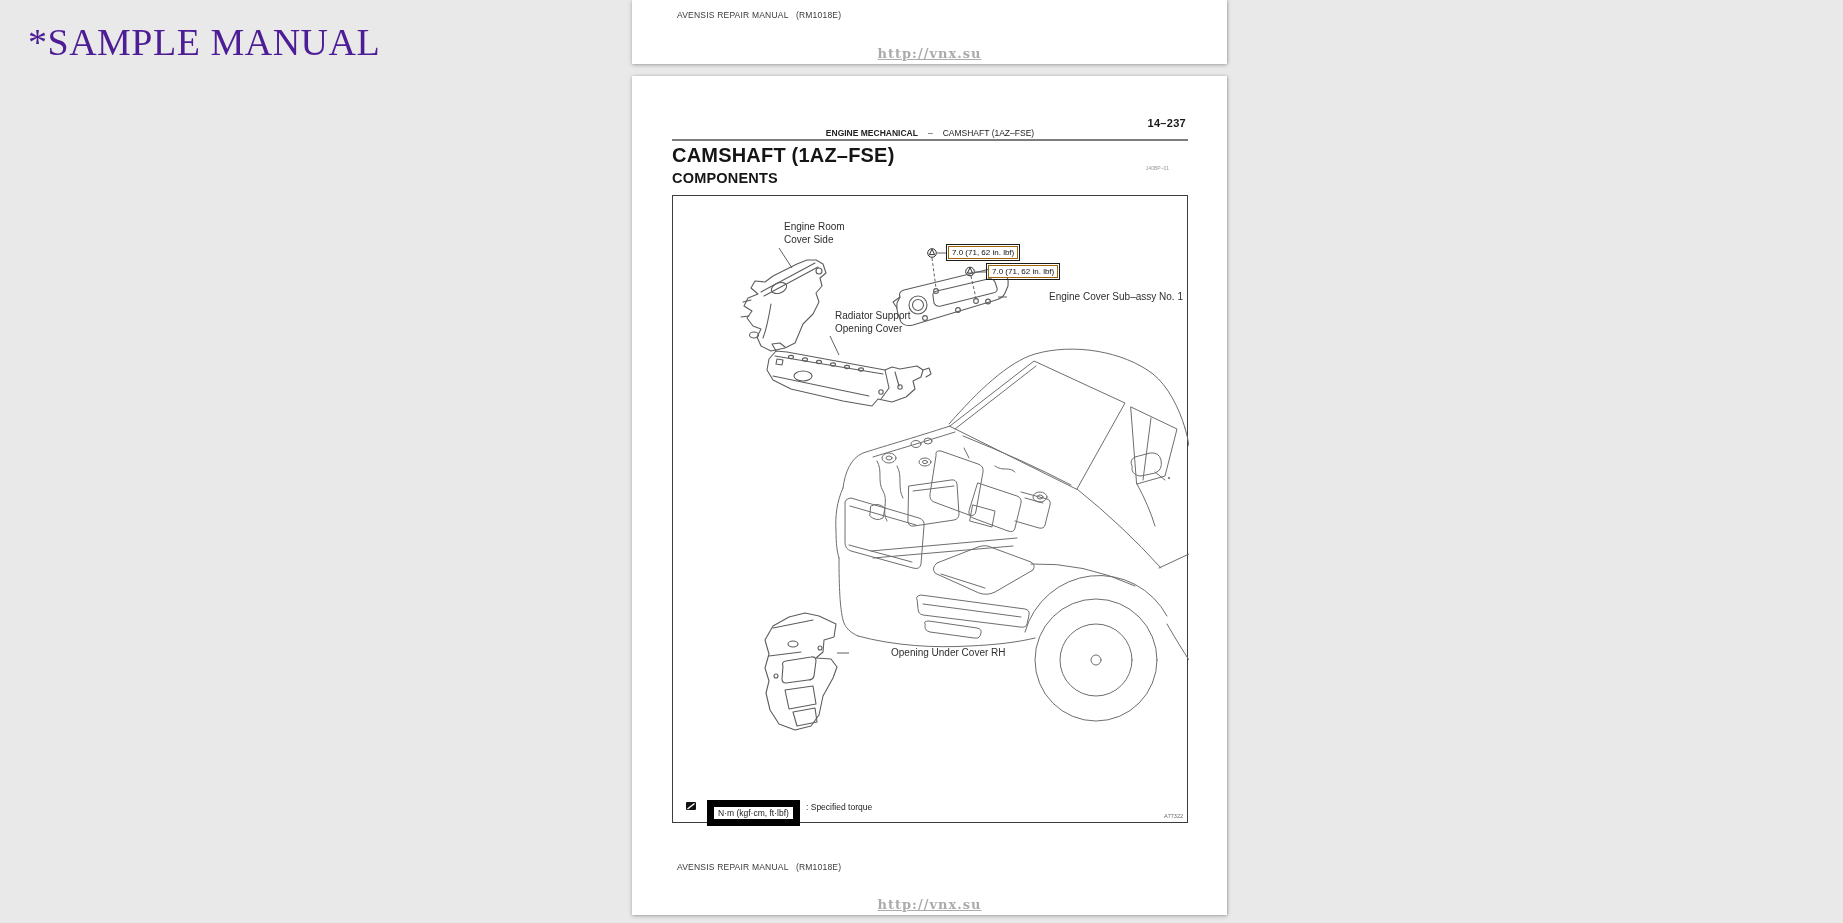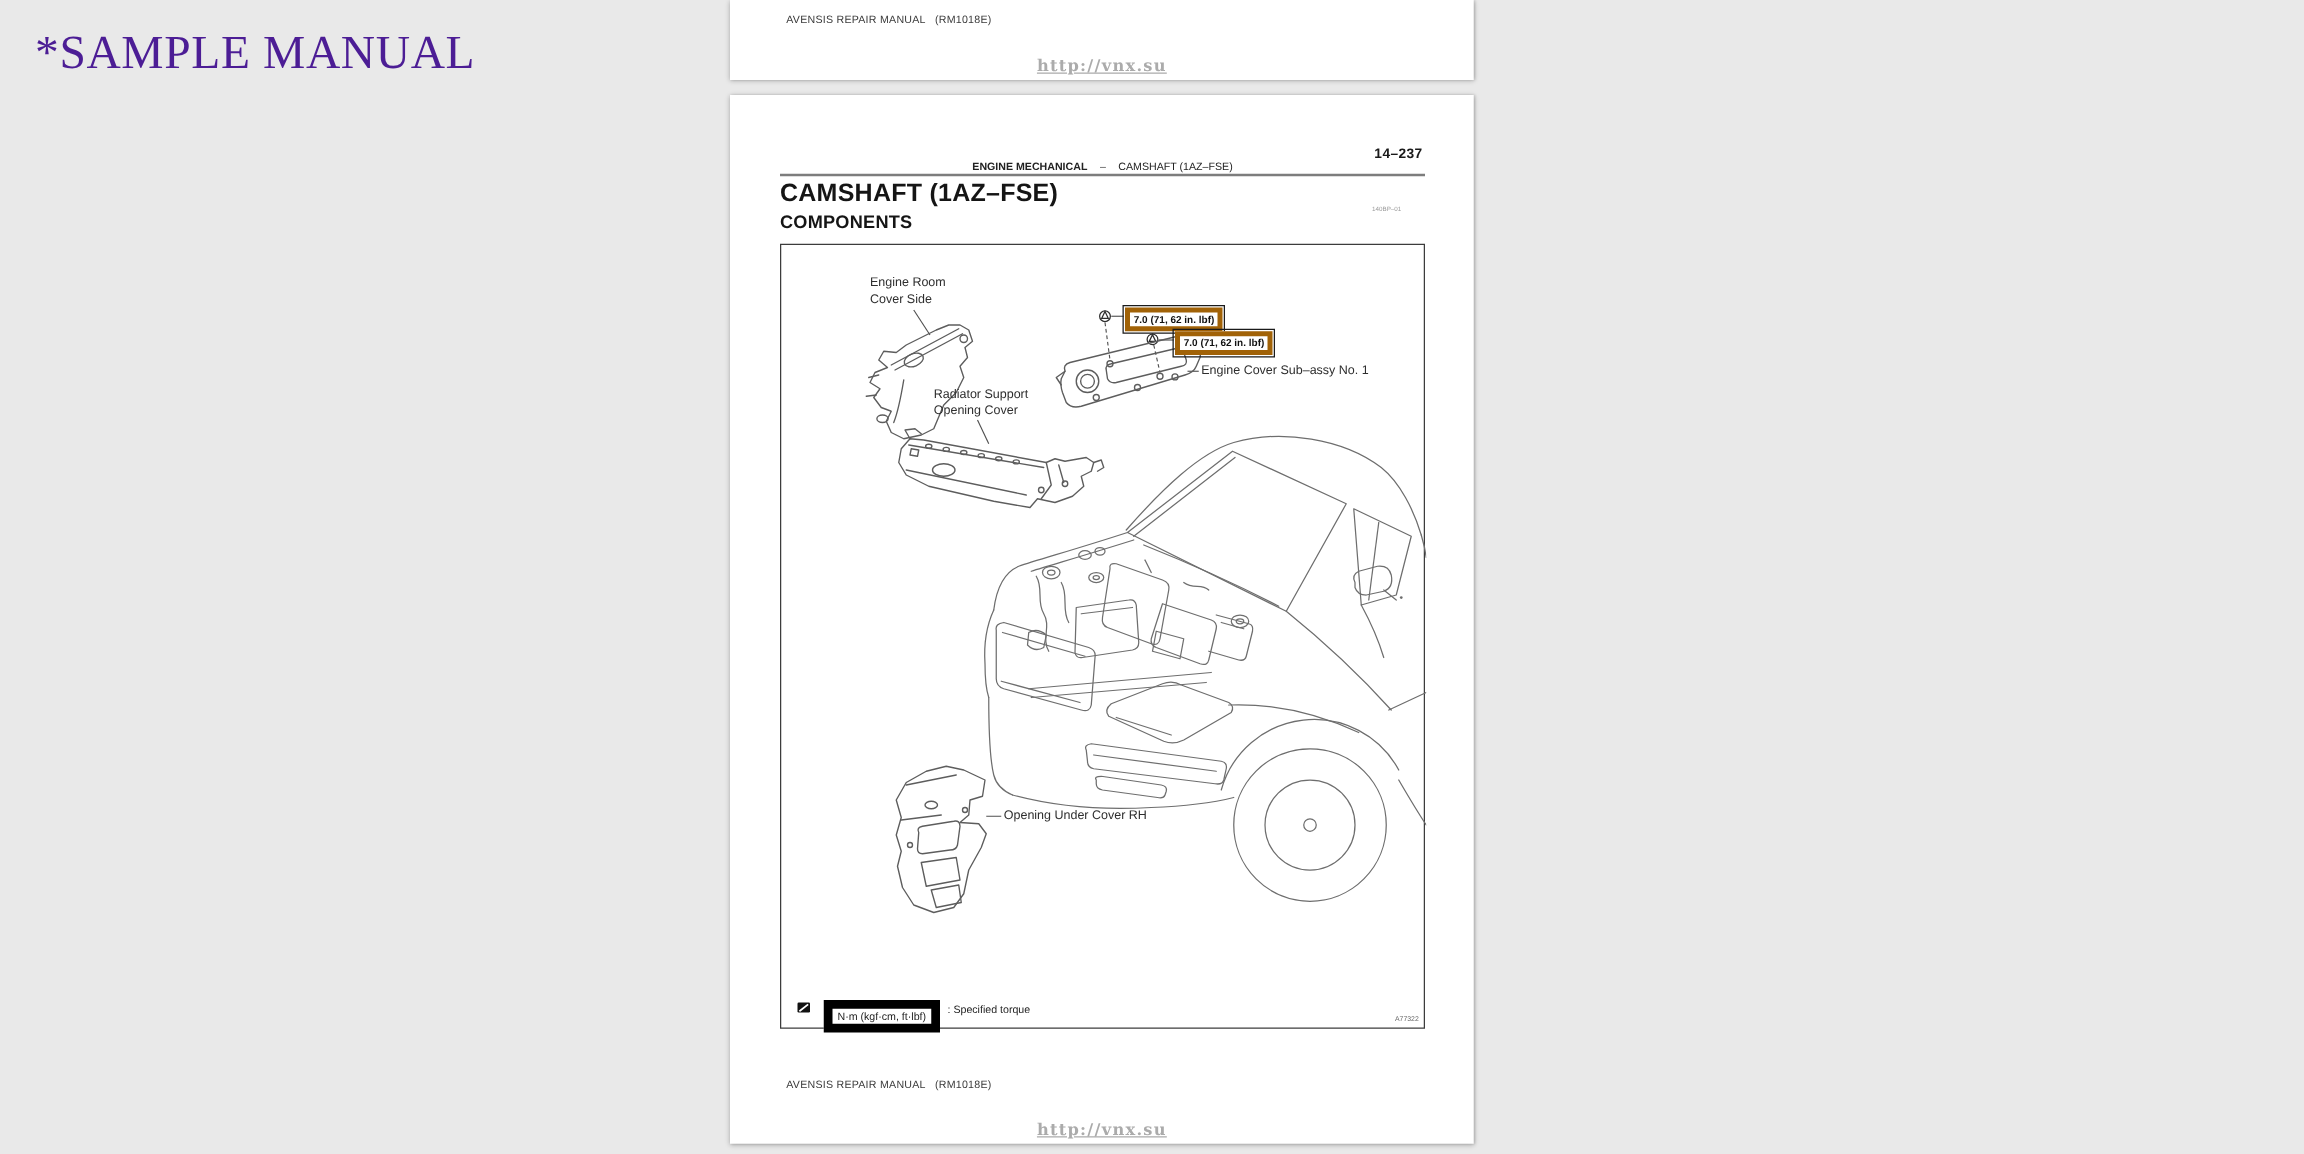--- a/index.html
+++ b/index.html
@@ -8,21 +8,21 @@
     background:#e9e9e9;
     font-family:"Liberation Sans", sans-serif;
     position:relative;
     overflow:hidden;
   }
   .sample-label {
     position:absolute; left:28px; top:20px;
     font-size:38px; color:#4c1d95; letter-spacing:.5px;font-family:Liberation Serif, serif;
   }
   .sheet {
-    position:absolute; left:584px; width:595px; background:#fff;
+    position:absolute; left:632px; width:595px; background:#fff;
     box-shadow:0 1px 4px rgba(0,0,0,.28), 1px 0 2px rgba(0,0,0,.12);
   }
   .sheet-top { top:0; height:64px; }
   .sheet-main { top:76px; height:839px; }
   .doc-header {
     position:absolute; left:45px; top:10px;
     font-size:8.5px; color:#3a3a3a; letter-spacing:.2px; white-space:pre;
   }
   .watermark {
     position:absolute; left:0; right:0; text-align:center;
@@ -60,24 +60,25 @@
     font-size:5px; color:#9a9a9a; filter:blur(.3px);
   }
   .figure-frame {
     position:absolute; left:40px; top:119px; width:516px; height:628px;
     border:1px solid #3c3c3c; background:#fff;
   }
   .figure-frame svg { position:absolute; left:0; top:0; }
   .flabel {
     position:absolute; font-size:10px; line-height:13px; color:#2e2e2e;
     white-space:nowrap;
+    margin-left:40px;
   }
   .tq {
-    position:absolute; border:4px solid #a16207; outline:1px solid #1a1a1a;
-    outline-offset:1px; background:#fff; font-size:8px; font-weight:bold;
+    position:absolute; border:1px solid #a16207; outline:1px solid #1a1a1a;
+    outline-offset:1px; background:#fff; font-size:8px; font-weight:normal;
     color:#111; padding:1px 3px; white-space:nowrap;
   }
   .legend-box {
     position:absolute; left:34px; top:604px; border:7px solid #000000;
     font-size:8.5px; color:#222; padding:1px 4px; white-space:pre; background:#fff;
   }
   .legend-desc {
     position:absolute; left:133px; top:606px; font-size:8.5px; color:#222;
     white-space:pre;
   }

